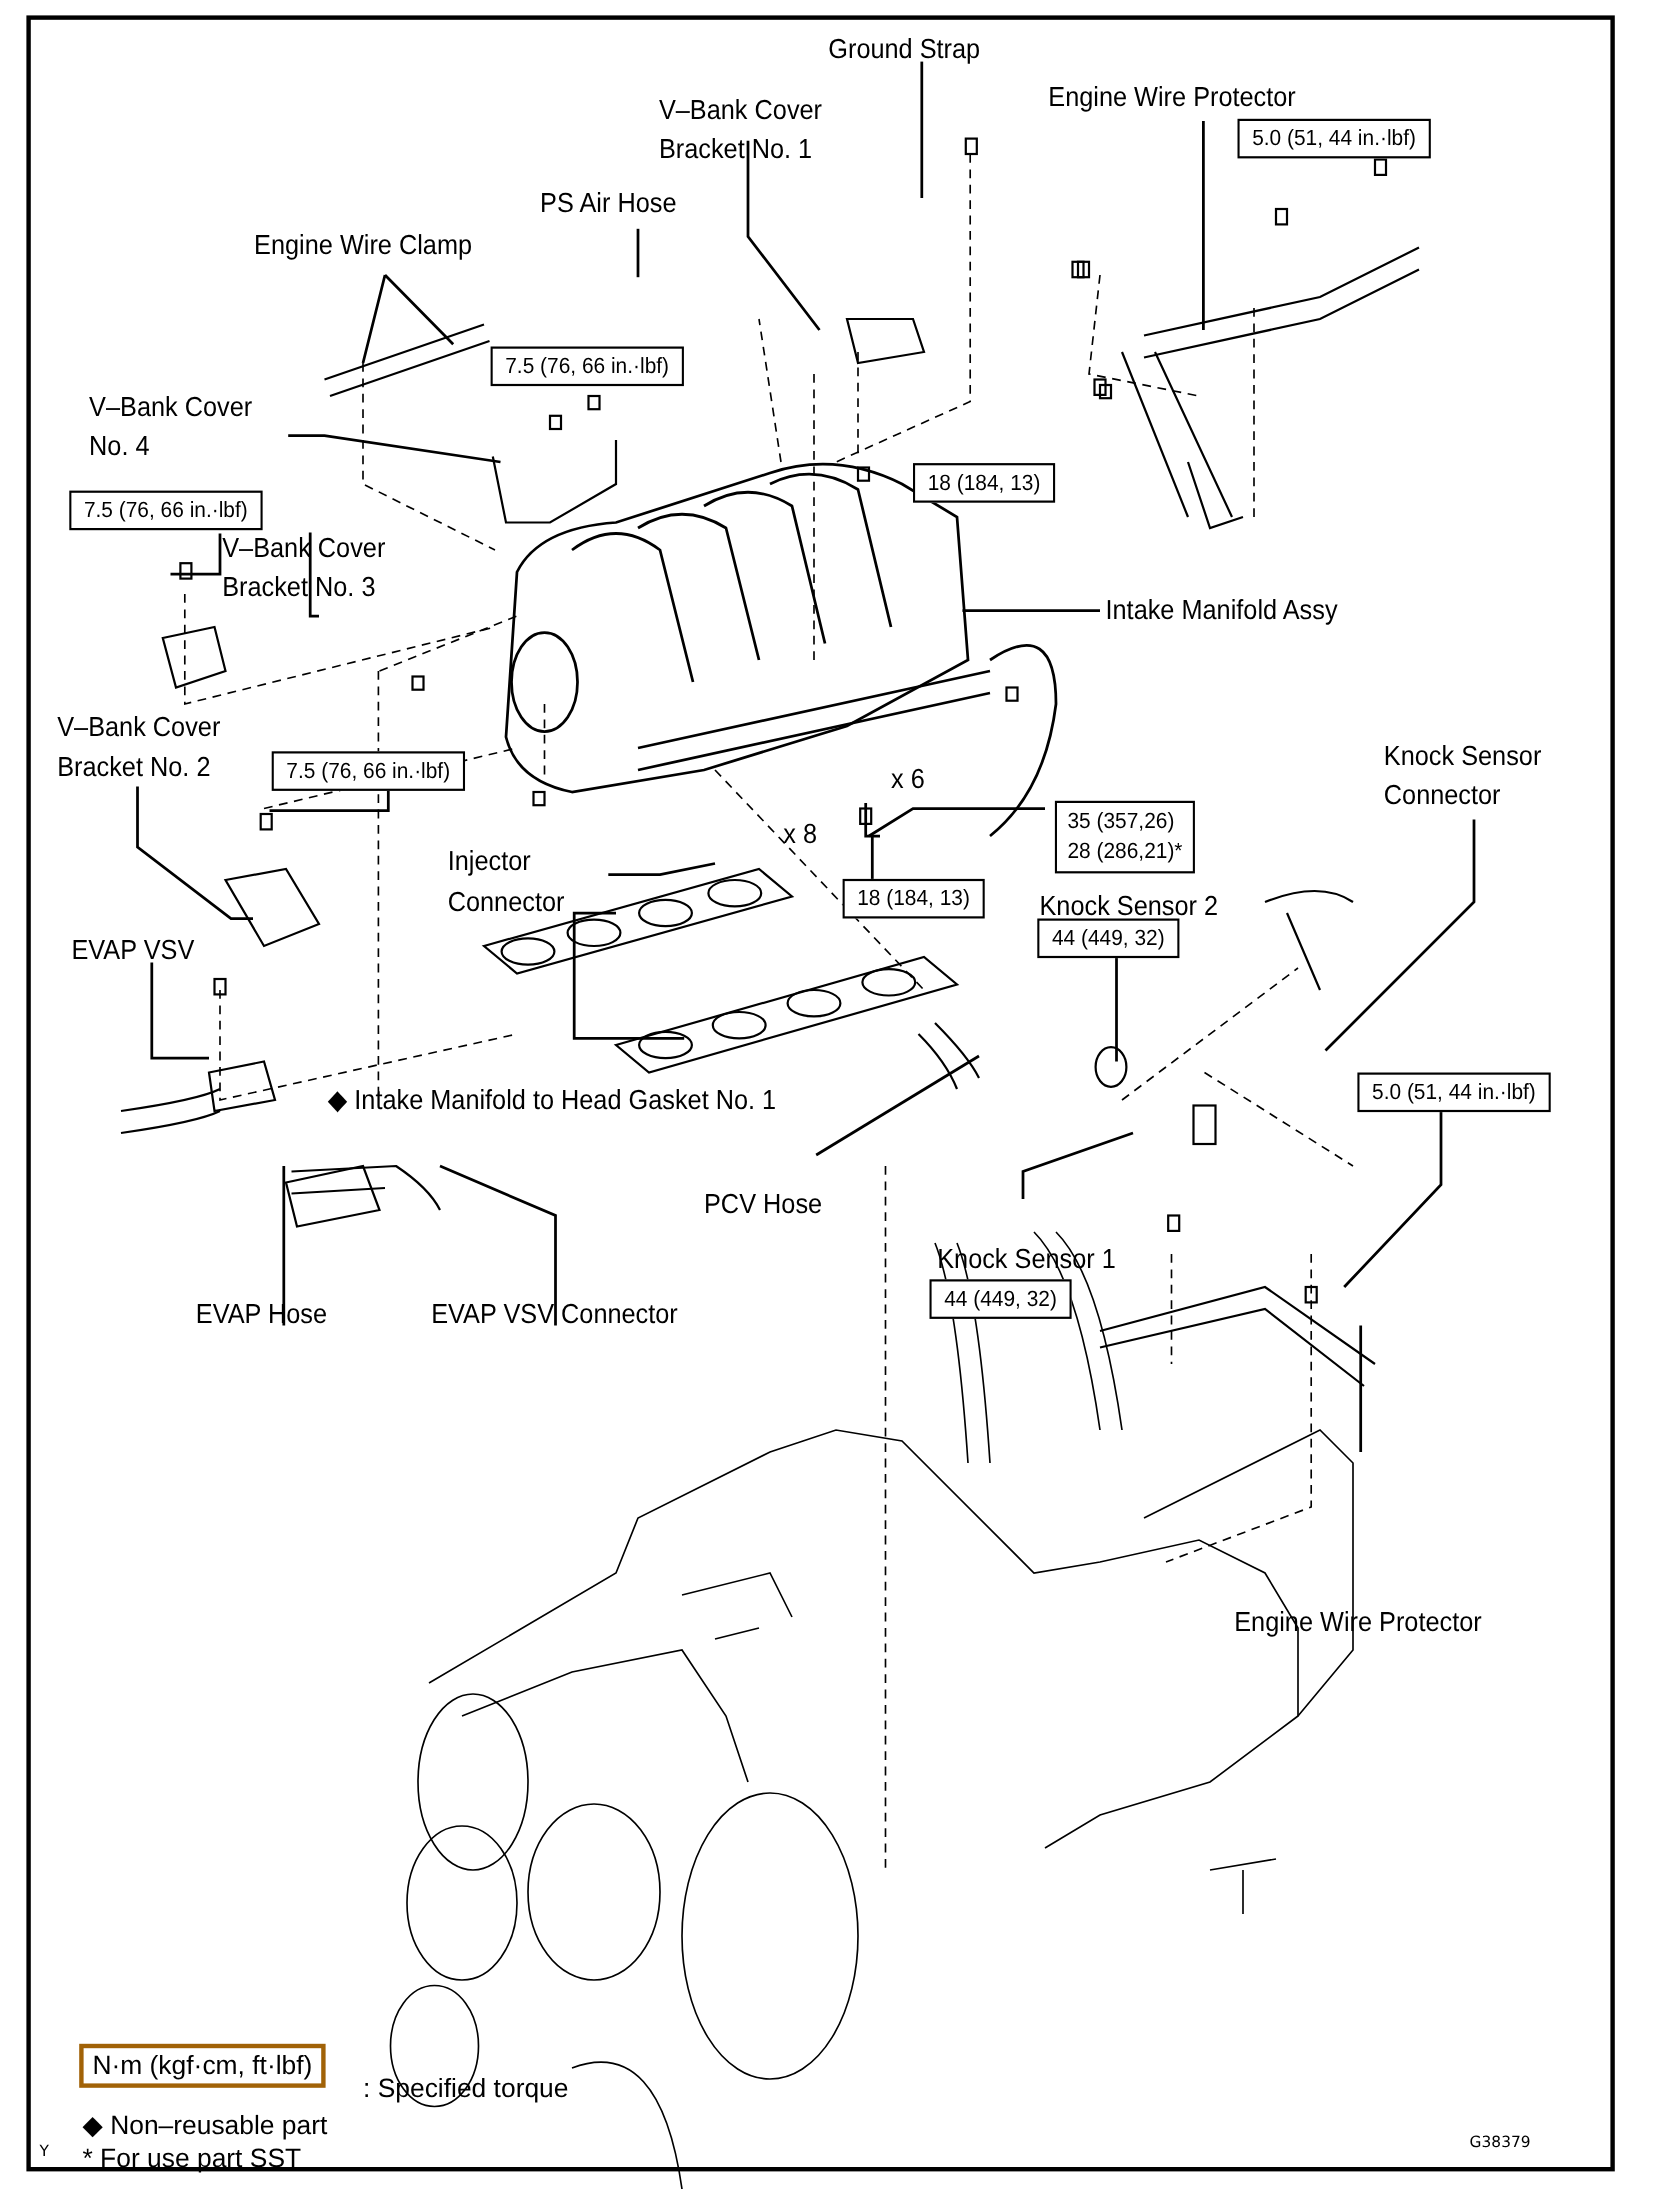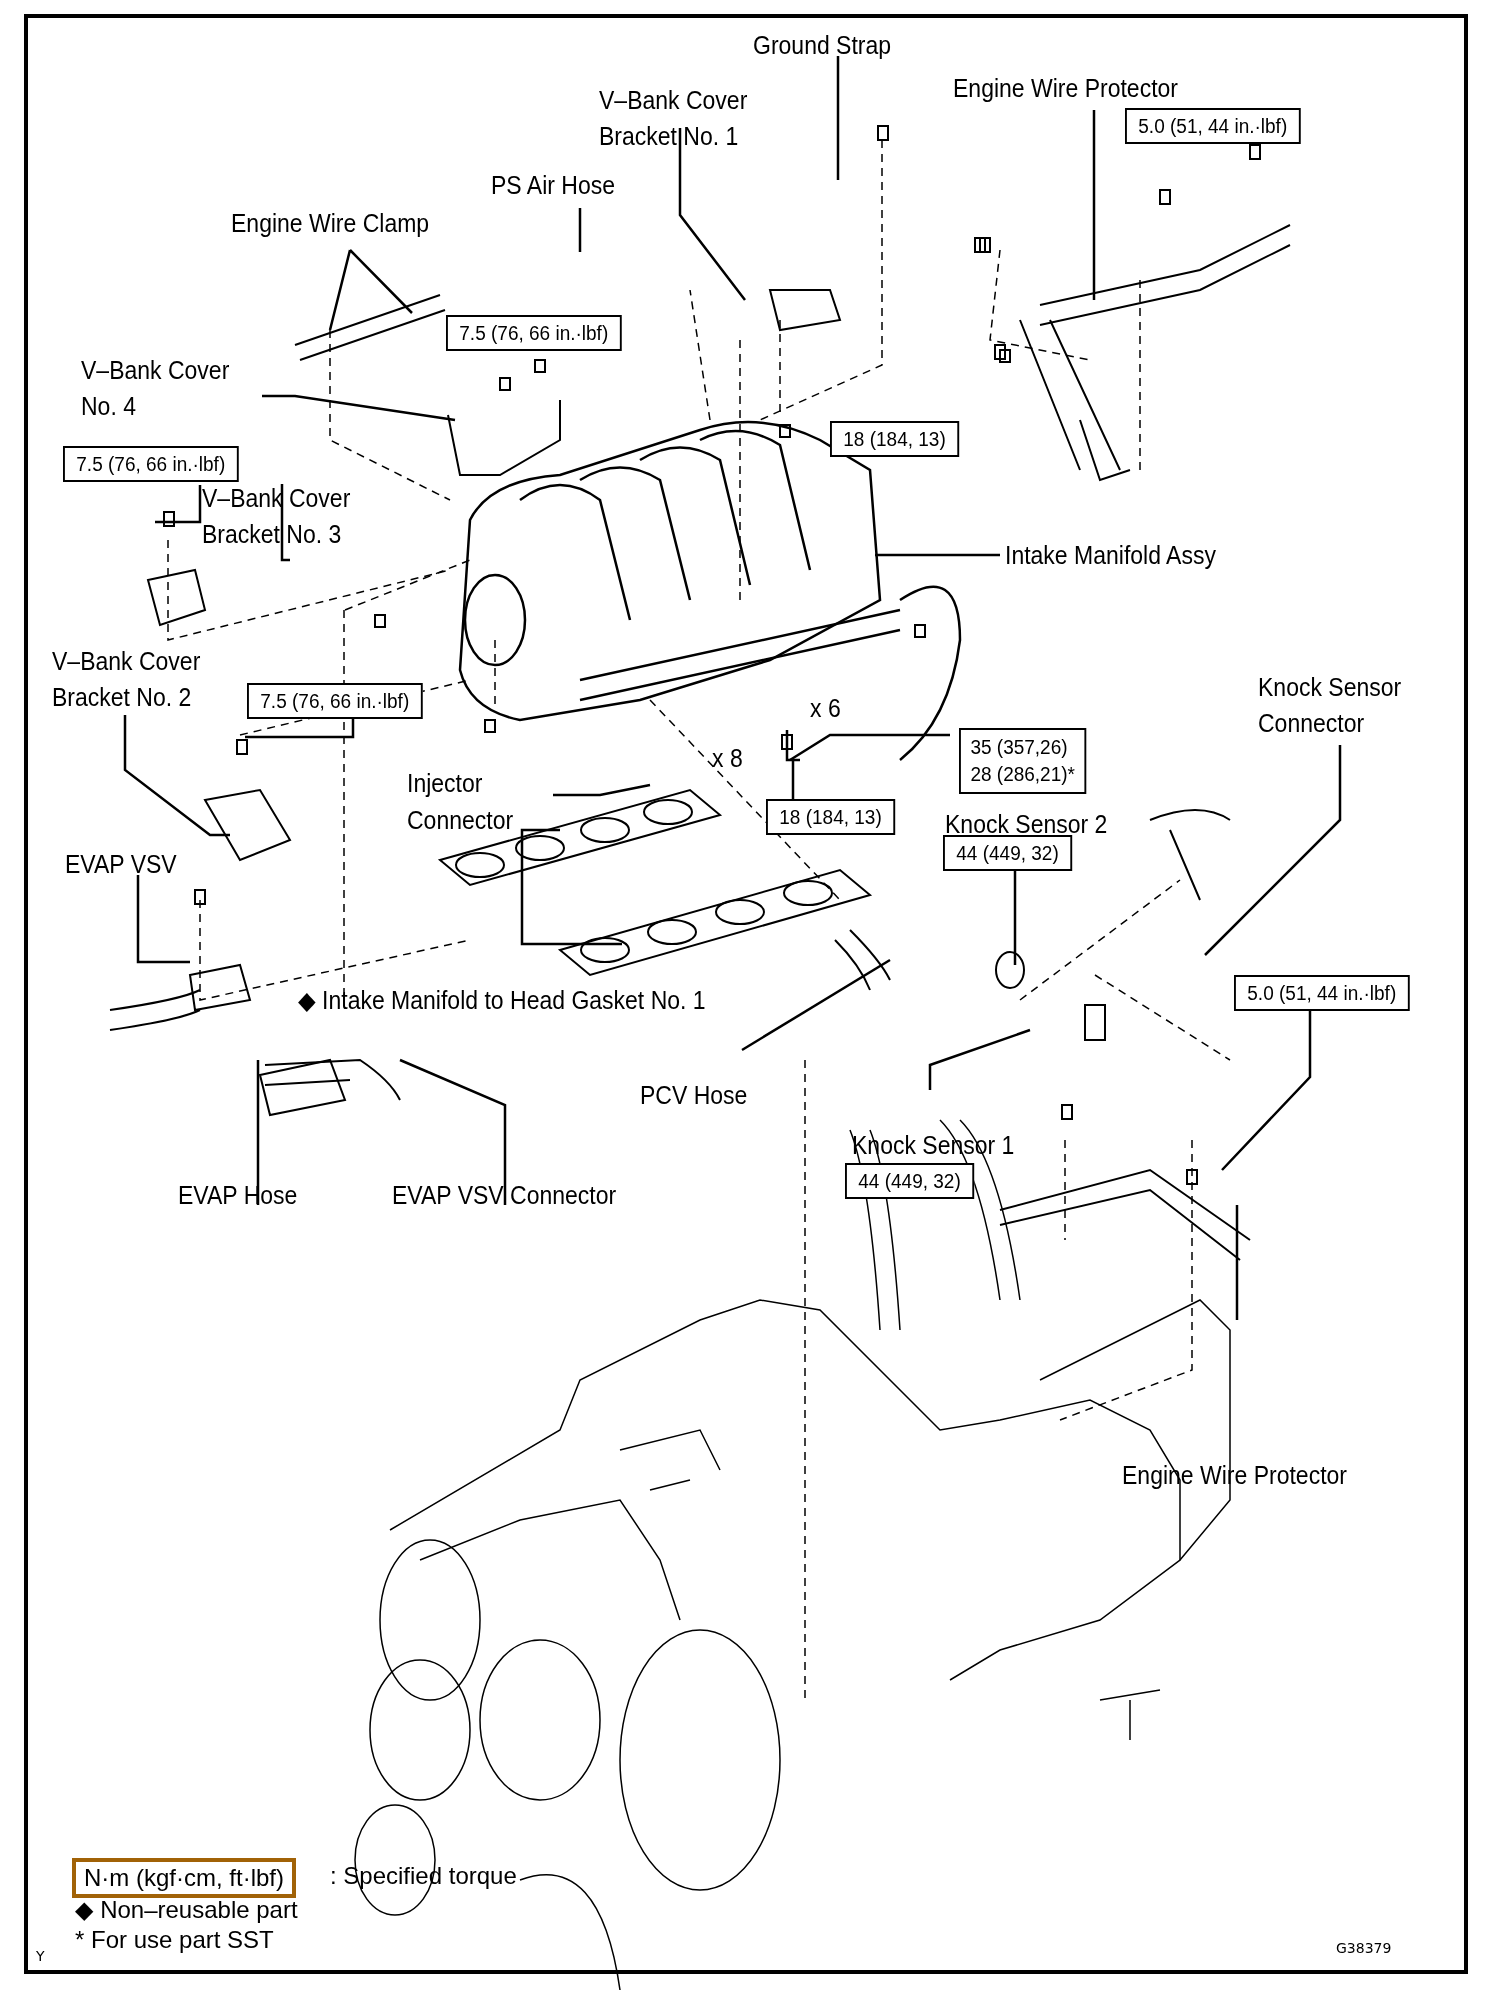--- a/index.html
+++ b/index.html
@@ -9,21 +9,21 @@
            border:4px solid #000; box-sizing:border-box; }
   svg.art { position:absolute; left:0; top:0; }
   .lbl { position:absolute; font-size:25px; line-height:36px; white-space:nowrap;
          transform:scaleX(0.92); transform-origin:left top; }
   .tq { position:absolute; border:2.5px solid #000; background:#fff; font-size:20px;
         line-height:24px; padding:4px 12px; white-space:nowrap; box-sizing:border-box;
         transform:scaleX(0.95); transform-origin:left top; }
   .tq.two { line-height:27px; padding:4px 10px; }
   .legend-box { position:absolute; border:4px solid #a16207; font-size:24px; line-height:32px;
                 padding:0 8px; white-space:nowrap; }
-  .legend-text { position:absolute; font-size:24px; line-height:32px; white-space:nowrap; }
+  .legend-text { position:absolute; font-size:24px; line-height:32px; white-space:nowrap;margin-top:23px; }
   .small { position:absolute; font-size:14px; font-family:"DejaVu Sans", sans-serif; }
 </style>
 </head>
 <body>
 
 <div class="frame"></div>
 
 <svg class="art" width="1504" height="1990" viewBox="0 0 1504 1990" fill="none" stroke="#000" stroke-width="2">
 
   <g stroke-width="2.5">

